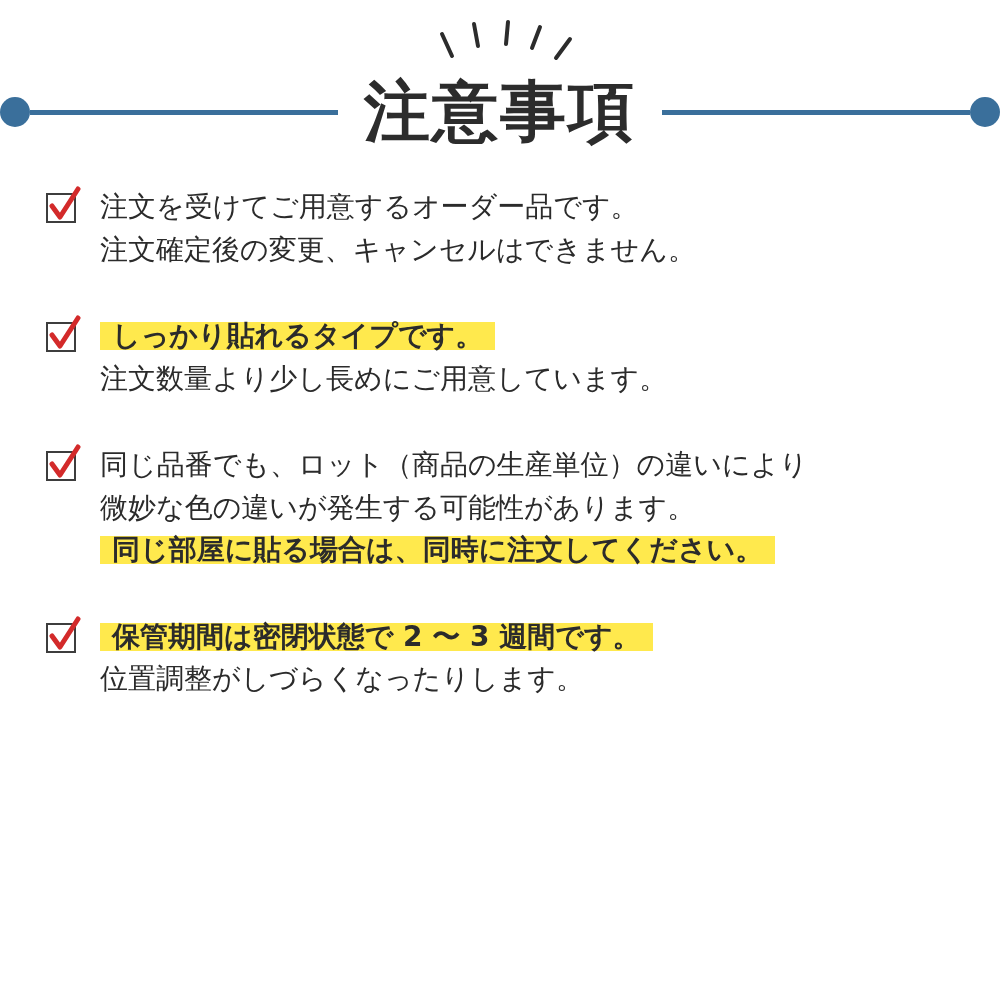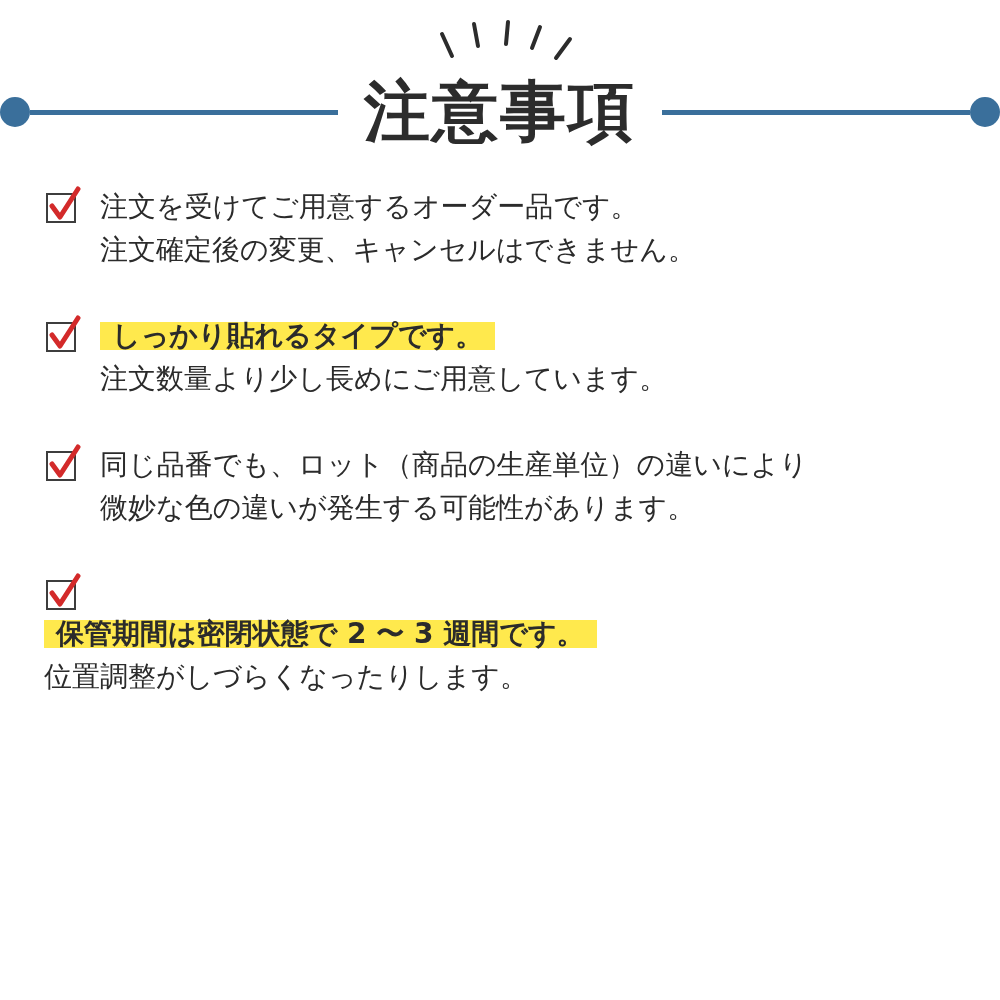--- a/index.html
+++ b/index.html
@@ -71,21 +71,21 @@
     position: absolute;
     top: 186px;
     left: 44px;
     right: 30px;
   }
   .item {
     display: flex;
     align-items: flex-start;
     margin-bottom: 44px;
   }
-  .item:last-child { margin-bottom: 0; flex-direction: column; }
+  .item:last-child { margin-bottom: 0; }
 
   .check {
     flex: 0 0 auto;
     width: 36px;
     height: 36px;
     position: relative;
     margin-top: 4px;
     margin-right: 20px;
   }
   .check .box {
@@ -182,20 +182,21 @@
     <div class="item">
       <div class="check">
         <div class="box"></div>
         <svg viewBox="0 0 38 40">
           <polyline points="8,20 16,31 34,3" fill="none" stroke="#d32a2a" stroke-width="5" stroke-linecap="round" stroke-linejoin="round"></polyline>
         </svg>
       </div>
       <div class="lines">
         <div class="line">同じ品番でも、ロット（商品の生産単位）の違いにより</div>
         <div class="line">微妙な色の違いが発生する可能性があります。</div>
+        <div class="line hl"><span class="mark">同じ部屋に貼る場合は、同時に注文してください。</span></div>
       </div>
     </div>
 
     <div class="item">
       <div class="check">
         <div class="box"></div>
         <svg viewBox="0 0 38 40">
           <polyline points="8,20 16,31 34,3" fill="none" stroke="#d32a2a" stroke-width="5" stroke-linecap="round" stroke-linejoin="round"></polyline>
         </svg>
       </div>

